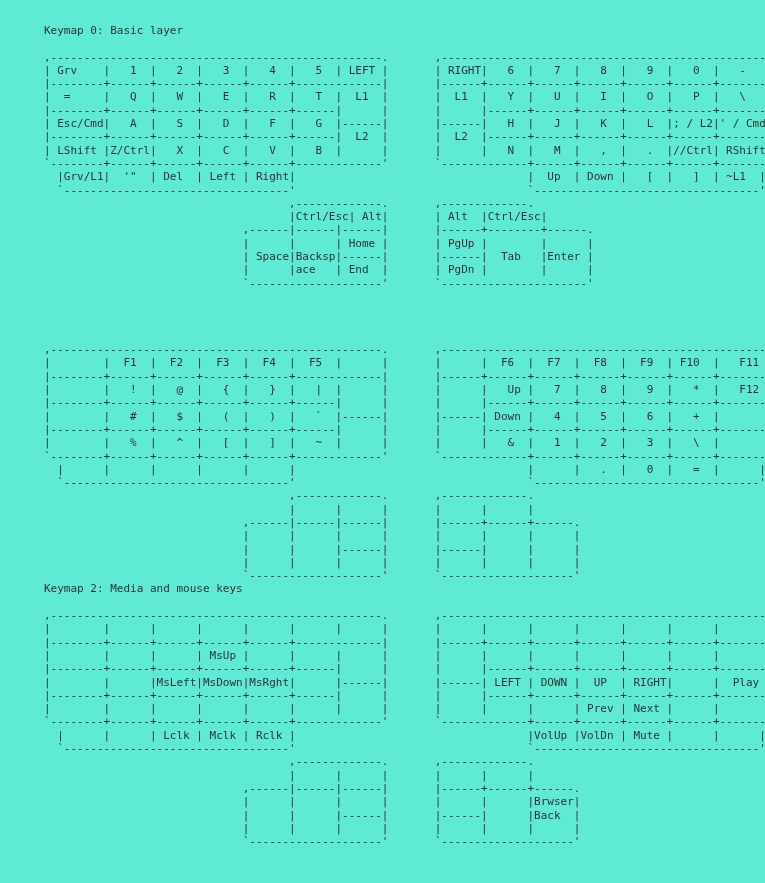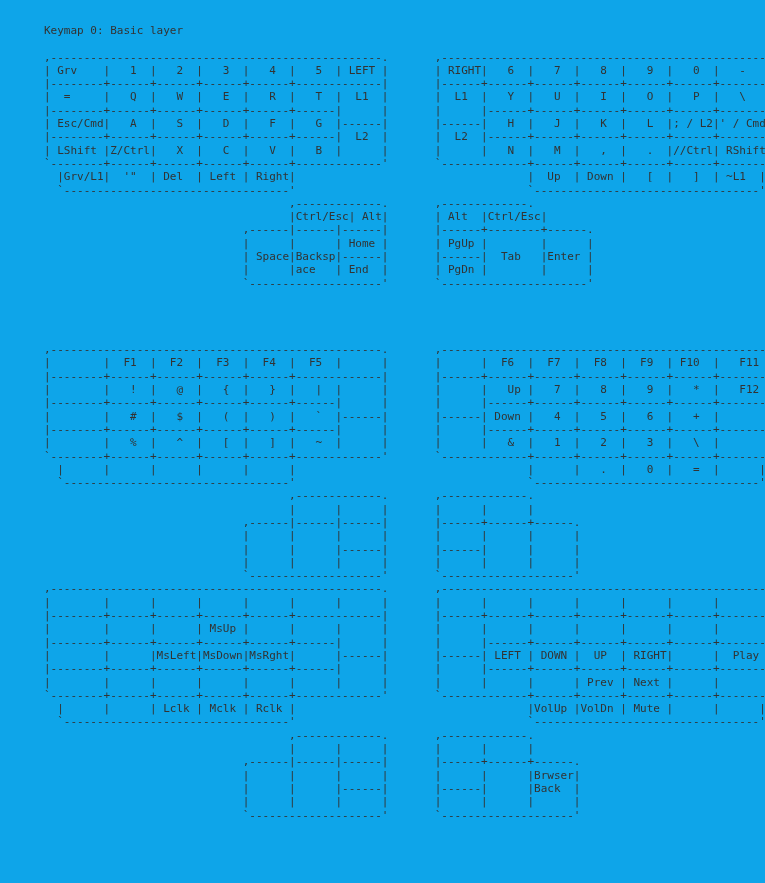--- a/index.html
+++ b/index.html
@@ -26,21 +26,21 @@
   .km-art {
     margin: 0;
     white-space: pre;
     font: inherit;
     color: inherit;
   }
 </style>
 </head>
 <body>
 
-<div class="doc" style="color: rgb(51, 51, 51); background: #0ea5e9; padding-left: 44px;">
+<div class="doc" style="color: rgb(51, 51, 51); background: #5eead4; padding-left: 44px;">
 
   <section class="km-section gap-large">
     <div class="km-title">Keymap 0: Basic layer</div>
     <pre class="km-art">,--------------------------------------------------.       ,--------------------------------------------------.
 | Grv    |   1  |   2  |   3  |   4  |   5  | LEFT |       | RIGHT|   6  |   7  |   8  |   9  |   0  |   -    |
 |--------+------+------+------+------+-------------|       |------+------+------+------+------+------+--------|
 |  =     |   Q  |   W  |   E  |   R  |   T  |  L1  |       |  L1  |   Y  |   U  |   I  |   O  |   P  |   \    |
 |--------+------+------+------+------+------|      |       |      |------+------+------+------+------+--------|
 | Esc/Cmd|   A  |   S  |   D  |   F  |   G  |------|       |------|   H  |   J  |   K  |   L  |; / L2|' / Cmd |
 |--------+------+------+------+------+------|  L2  |       |  L2  |------+------+------+------+------+--------|
@@ -72,20 +72,21 @@
                                      ,-------------.       ,-------------.
                                      |      |      |       |      |      |
                               ,------|------|------|       |------+------+------.
                               |      |      |      |       |      |      |      |
                               |      |      |------|       |------|      |      |
                               |      |      |      |       |      |      |      |
                               `--------------------'       `--------------------'</pre>
   </section>
 
   <section class="km-section gap-none">
+    <div class="km-title">Keymap 2: Media and mouse keys</div>
     <pre class="km-art">,--------------------------------------------------.       ,--------------------------------------------------.
 |        |      |      |      |      |      |      |       |      |      |      |      |      |      |        |
 |--------+------+------+------+------+-------------|       |------+------+------+------+------+------+--------|
 |        |      |      | MsUp |      |      |      |       |      |      |      |      |      |      |        |
 |--------+------+------+------+------+------|      |       |      |------+------+------+------+------+--------|
 |        |      |MsLeft|MsDown|MsRght|      |------|       |------| LEFT | DOWN |  UP  | RIGHT|      |  Play  |
 |--------+------+------+------+------+------|      |       |      |------+------+------+------+------+--------|
 |        |      |      |      |      |      |      |       |      |      |      | Prev | Next |      |        |
 `--------+------+------+------+------+-------------'       `-------------+------+------+------+------+--------'
   |      |      | Lclk | Mclk | Rclk |                                   |VolUp |VolDn | Mute |      |      |

